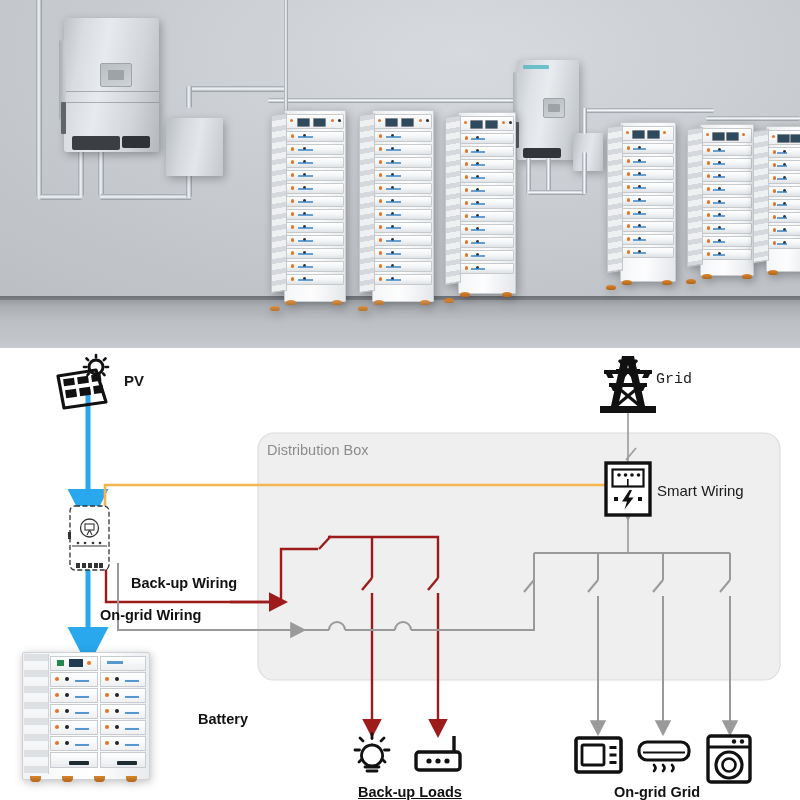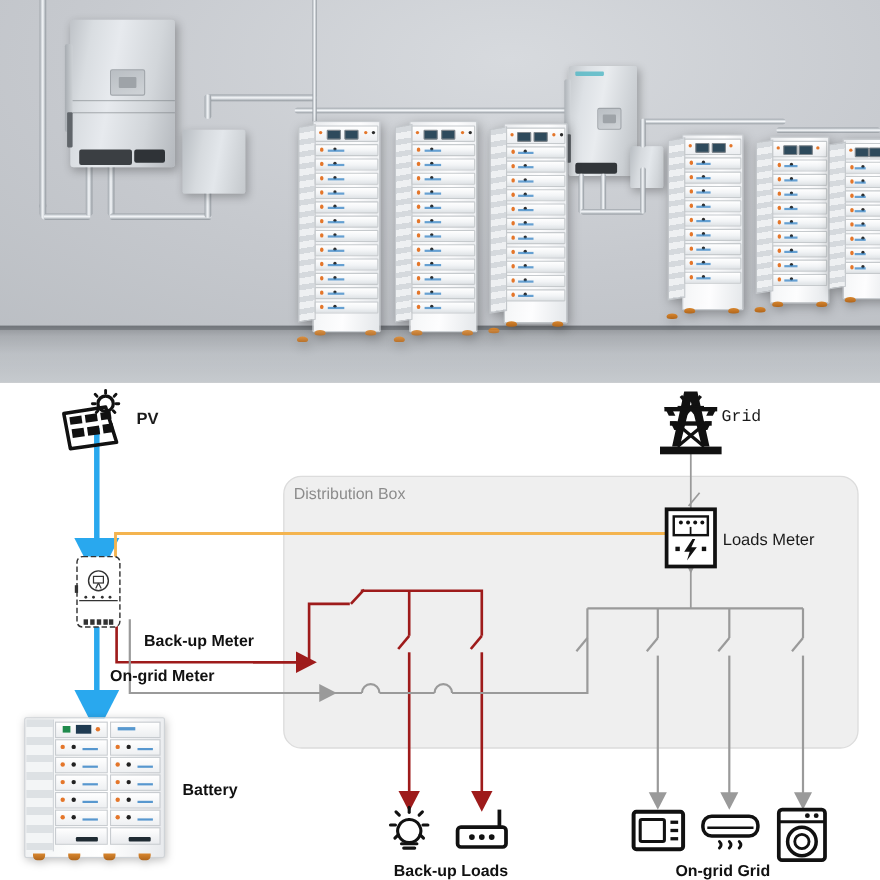--- a/index.html
+++ b/index.html
@@ -55,21 +55,21 @@
 
   
   #diagram{position:absolute;left:0;top:348px;width:800px;height:452px;background:#fff;}
   #svgwrap{position:absolute;left:0;top:0;width:800px;height:452px;}
   .lbl{position:absolute;font-family:"Liberation Sans",sans-serif;color:#1a1a1a;white-space:nowrap;}
   .lbl-pv{font-size:15px;font-weight:700;}
   .lbl-grid{font-size:15px;font-weight:400;}
   .lbl-meter{font-size:15px;font-weight:400;}
   .lbl-box{font-size:14.5px;color:#8c8c8c;font-weight:400;}
   .lbl-wire{font-size:14.5px;font-weight:700;color:#111;}
-  .lbl-batt{font-size:14.5px;font-weight:700;color:#111;}
+  .lbl-batt{font-size:14.5px;font-weight:700;color:#111;margin-left:32px;}
   .lbl-loads{font-size:14.5px;font-weight:700;color:#111;}
   .minirack{position:absolute;filter:drop-shadow(1px 2px 4px rgba(0,0,0,.25));}
 </style>
 </head>
 <body>
 
 <div id="page">
 
   <div id="photo">
     <div class="wallgrad"></div>
@@ -769,21 +769,21 @@
         </div>
       <div style="position:absolute;left:8px;top:128px;width:11px;height:6px;border-radius:0 0 4px 4px;background:linear-gradient(180deg,#d8862e,#b0661c);"></div>
       <div style="position:absolute;left:40px;top:128px;width:11px;height:6px;border-radius:0 0 4px 4px;background:linear-gradient(180deg,#d8862e,#b0661c);"></div>
       <div style="position:absolute;left:72px;top:128px;width:11px;height:6px;border-radius:0 0 4px 4px;background:linear-gradient(180deg,#d8862e,#b0661c);"></div>
       <div style="position:absolute;left:104px;top:128px;width:11px;height:6px;border-radius:0 0 4px 4px;background:linear-gradient(180deg,#d8862e,#b0661c);"></div>
     </div>
 
     <div class="lbl lbl-pv" style="left:124px;top:24px;">PV</div>
     <div class="lbl lbl-grid" style="left:656px;top:23px;font-family:Liberation Mono, monospace;">Grid</div>
     <div class="lbl lbl-box" style="left:267px;top:94px;">Distribution Box</div>
-    <div class="lbl lbl-meter" style="left:657px;top:134px;">Loads  Meter</div>
-    <div class="lbl lbl-wire" style="left:131px;top:227px;">Back-up Meter</div>
-    <div class="lbl lbl-wire" style="left:100px;top:259px;">On-grid Meter</div>
+    <div class="lbl lbl-meter" style="left:657px;top:134px;">Smart  Wiring</div>
+    <div class="lbl lbl-wire" style="left:131px;top:227px;">Back-up Wiring</div>
+    <div class="lbl lbl-wire" style="left:100px;top:259px;">On-grid Wiring</div>
     <div class="lbl lbl-batt" style="left:166px;top:363px;">Battery</div>
-    <div class="lbl lbl-loads" style="left:358px;top:436px;">Back-up Loads</div>
+    <div class="lbl lbl-loads" style="left:358px;top:436px;text-decoration:underline;">Back-up Loads</div>
     <div class="lbl lbl-loads" style="left:614px;top:436px;">On-grid Grid</div>
 
   </div>
 </div>
 
 </body></html>

